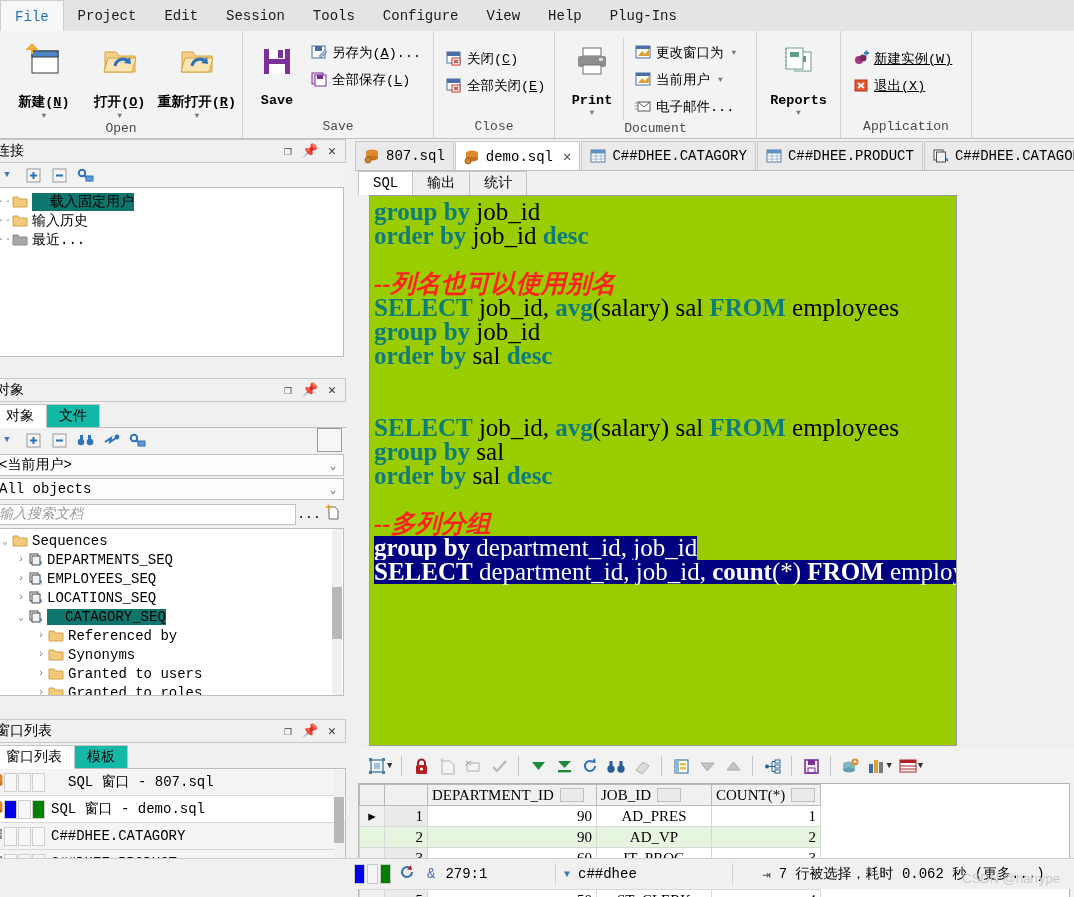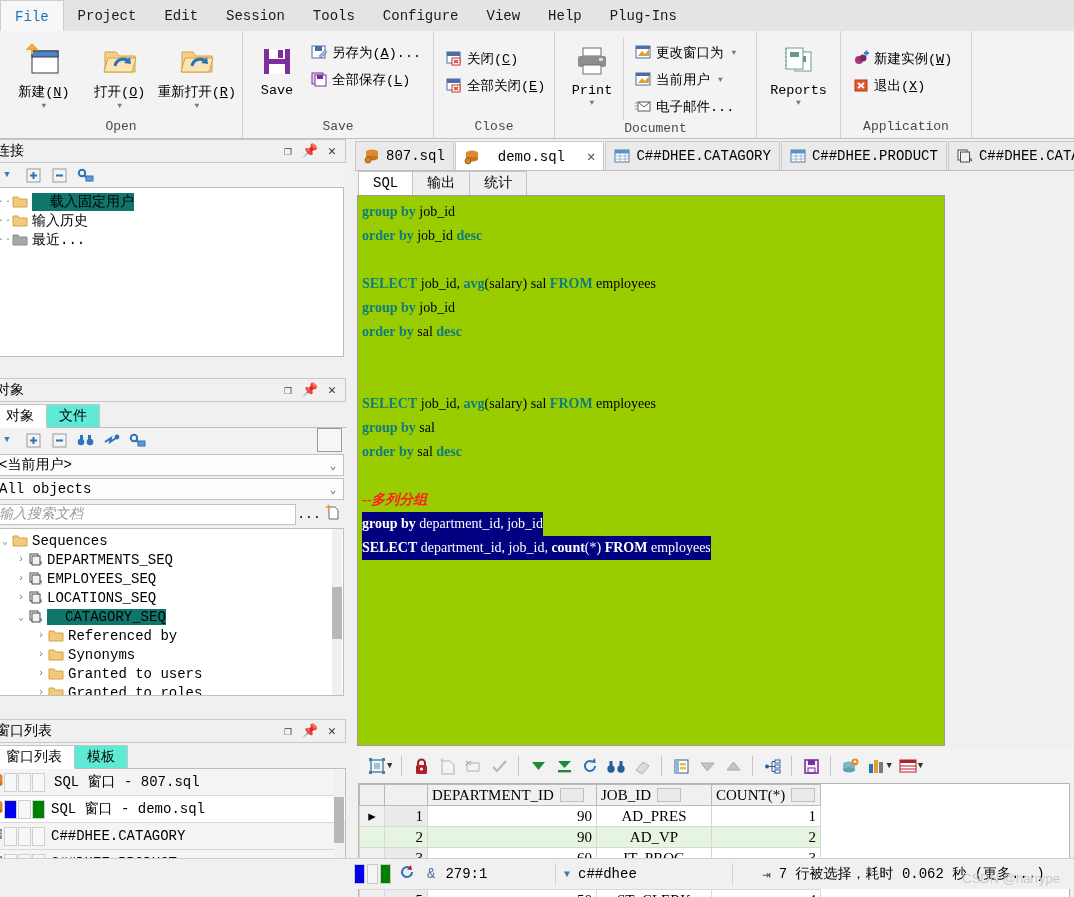--- a/index.html
+++ b/index.html
@@ -42,21 +42,21 @@
   .rgroup-title{
     height:20px;line-height:18px;text-align:center;
     font-size:13px;color:#4a4a4a;
     font-family:"Liberation Mono","DejaVu Sans Mono",monospace;
   }
   .big-btn{
     width:92px;display:flex;flex-direction:column;align-items:center;
     padding-top:2px;cursor:default;
   }
   .big-btn .ico{height:44px;display:flex;align-items:center;justify-content:center;}
-  .big-btn .lbl{font-size:13.5px;margin-top:0;white-space:nowrap;}
+  .big-btn .lbl{font-size:13.5px;margin-top:10px;white-space:nowrap;font-weight:bold;}
   .big-btn .caret{font-size:8px;color:#7a7a7a;line-height:8px;margin-top:1px;}
   .small-col{display:flex;flex-direction:column;justify-content:flex-start;padding-top:2px;}
   .small-btn{
     display:flex;align-items:center;height:27px;padding:0 4px;cursor:default;
     white-space:nowrap;font-size:13.5px;
   }
   .small-btn .ico{width:20px;display:flex;align-items:center;justify-content:center;}
   .small-btn .lbl{margin-left:3px;}
   .small-btn .caret2{margin-left:8px;font-size:8px;color:#7a7a7a;}
   u{text-decoration:underline;}
@@ -83,21 +83,21 @@
   .tnode{display:flex;align-items:center;height:19px;font-size:14px;white-space:nowrap;}
   .tnode .tw{width:14px;text-align:center;color:#7a7a7a;font-size:10px;}
   .tnode .ico{margin-right:4px;display:flex;align-items:center;}
   .tnode .lbl.sel{background:#0f766e;padding-left:18px;}
   .dots{color:#b0b0b0;letter-spacing:1px;}
 
   
   .subtabs{height:23px;background:#f0f0f0;display:flex;align-items:flex-end;border-bottom:1px solid #bdbdbd;}
   .subtab{
     height:22px;line-height:22px;padding:0 12px;font-size:14px;
-    border:1px solid #c4c4c4;border-bottom:none;background:#5eead4;margin-right:-1px;cursor:default;
+    border:1px solid #c4c4c4;border-bottom:none;background:#14b8a6;margin-right:-1px;cursor:default;
   }
   .subtab.active{background:#fff;border-bottom:1px solid #fff;margin-bottom:-1px;}
 
   .combo{
     height:22px;background:#fdfdfd;border:1px solid #c2c2c2;
     display:flex;align-items:center;box-sizing:border-box;
     font-size:14px;padding-left:3px;margin:2px 0;
   }
   .combo .cv{flex:1;white-space:nowrap;overflow:hidden;}
   .combo .arrow{width:20px;text-align:center;color:#5a5a5a;font-size:11px;}
@@ -114,37 +114,37 @@
     position:absolute;left:0;top:0;width:719px;height:31px;
     background:#f0f0f0;display:flex;align-items:flex-end;
     border-bottom:1px solid #bfbfbf;overflow:hidden;
   }
   .etab{
     height:29px;display:flex;align-items:center;padding:0 8px;
     border:1px solid #c9c9c9;border-bottom:none;background:#eaeaea;
     margin-right:1px;font-size:14px;white-space:nowrap;cursor:default;
     box-sizing:border-box;
   }
-  .etab.active{background:#fff;height:30px;margin-bottom:-1px;gap:12px;}
+  .etab.active{background:#fff;height:30px;margin-bottom:-1px;}
   .etab .tico{margin-right:6px;display:flex;align-items:center;}
   .etab .tclose{margin-left:10px;color:#555;font-size:14px;}
 
   
   .editor-tabs{position:absolute;left:3px;top:32px;width:712px;height:24px;display:flex;align-items:flex-end;}
   .etab2{
     height:23px;line-height:23px;padding:0 14px;font-size:14px;
     border:1px solid #c4c4c4;border-bottom:none;background:#efefef;margin-right:-1px;cursor:default;
   }
   .etab2.active{background:#fff;}
   .sqlbox{
-    position:absolute;left:2px;top:56px;width:588px;height:551px;
+    position:absolute;left:14px;top:56px;width:588px;height:551px;
     background:#9acd00;border:1px solid #9a9a9a;box-sizing:border-box;
     overflow:hidden;
     font-family:"Liberation Serif","DejaVu Serif",serif;
-    font-size:14px;line-height:24px;
+    font-size:25px;line-height:24px;
   }
   .sqlinner{padding:4px 0 0 4px;}
   .cline{white-space:pre;height:24px;}
   .kw{color:#0f7c7c;font-weight:bold;}
   .id{color:#000;}
   .cm{color:#ff2020;font-style:italic;font-weight:bold;}
   .selline{background:#000080;color:#fff;display:inline-block;}
   .selline .kw{color:#fff;font-weight:bold;}
   .selline .id{color:#fff;}
 
@@ -412,21 +412,21 @@
             </svg>
           </div>
           <div class="lbl">Reports</div>
           <div class="caret">▼</div>
         </div>
       </div>
       <div class="rgroup-title"></div>
     </div>
 
     <div class="rgroup" style="width:130px;">
-      <div class="rgroup-body" style="padding-top:12px;">
+      <div class="rgroup-body" style="padding-top:12px;text-decoration:underline;">
         <div class="small-col">
           <div class="small-btn">
             <span class="ico">
               <svg width="17" height="17" viewBox="0 0 17 17">
                   <circle cx="6" cy="10" r="4" fill="#a4377f"></circle>
                   <circle cx="10" cy="8" r="3.5" fill="#7a2a60"></circle>
                   <rect x="11" y="2" width="5" height="2" fill="#3a7fc4"></rect>
                   <rect x="12.5" y="0.5" width="2" height="5" fill="#3a7fc4"></rect>
                 </svg>
             </span>
@@ -706,21 +706,21 @@
       <div style="position:relative;height:112px;background:#fff;border:1px solid #bdbdbd;border-top:none;overflow:hidden;">
         <div class="wl-row">
           <span style="width:10px;"><svg width="9" height="14" viewBox="0 0 9 14">
                 <ellipse cx="4.5" cy="3" rx="4" ry="2" fill="#e08a30"></ellipse>
                 <rect x="0.5" y="3" width="8" height="8" fill="#e08a30"></rect>
                 <ellipse cx="4.5" cy="11" rx="4" ry="2" fill="#c8751f"></ellipse>
               </svg></span>
           <span class="wl-sw"></span>
           <span class="wl-sw"></span>
           <span class="wl-sw"></span>
-          <span style="margin-left:8px;text-align:center;">SQL 窗口 - 807.sql</span>
+          <span style="margin-left:22px;text-align:center;">SQL 窗口 - 807.sql</span>
         </div>
         <div class="wl-row sel">
           <span style="width:10px;"><svg width="9" height="14" viewBox="0 0 9 14">
                 <ellipse cx="4.5" cy="3" rx="4" ry="2" fill="#e08a30"></ellipse>
                 <rect x="0.5" y="3" width="8" height="8" fill="#e08a30"></rect>
                 <ellipse cx="4.5" cy="11" rx="4" ry="2" fill="#c8751f"></ellipse>
               </svg></span>
           <span class="wl-sw" style="background:#0000ee;"></span>
           <span class="wl-sw"></span>
           <span class="wl-sw" style="background:#008000;"></span>
@@ -815,20 +815,21 @@
       <div class="etab2 active"><span>SQL</span></div>
       <div class="etab2"><span>输出</span></div>
       <div class="etab2"><span>统计</span></div>
     </div>
 
     <div class="sqlbox">
       <div class="sqlinner" id="sql-code">
           <div class="cline"><span class="kw">group</span><span class="id"> </span><span class="kw">by</span><span class="id"> job_id</span></div>
           <div class="cline"><span class="kw">order</span><span class="id"> </span><span class="kw">by</span><span class="id"> job_id </span><span class="kw">desc</span></div>
           <div class="cline">&nbsp;</div>
+          <div class="cline"><span class="cm">--列名也可以使用别名</span></div>
           <div class="cline"><span class="kw">SELECT</span><span class="id"> job_id, </span><span class="kw">avg</span><span class="id">(salary) sal </span><span class="kw">FROM</span><span class="id"> employees</span></div>
           <div class="cline"><span class="kw">group</span><span class="id"> </span><span class="kw">by</span><span class="id"> job_id</span></div>
           <div class="cline"><span class="kw">order</span><span class="id"> </span><span class="kw">by</span><span class="id"> sal </span><span class="kw">desc</span></div>
           <div class="cline">&nbsp;</div>
           <div class="cline">&nbsp;</div>
           <div class="cline"><span class="kw">SELECT</span><span class="id"> job_id, </span><span class="kw">avg</span><span class="id">(salary) sal </span><span class="kw">FROM</span><span class="id"> employees</span></div>
           <div class="cline"><span class="kw">group</span><span class="id"> </span><span class="kw">by</span><span class="id"> sal</span></div>
           <div class="cline"><span class="kw">order</span><span class="id"> </span><span class="kw">by</span><span class="id"> sal </span><span class="kw">desc</span></div>
           <div class="cline">&nbsp;</div>
           <div class="cline"><span class="cm">--多列分组</span></div>

